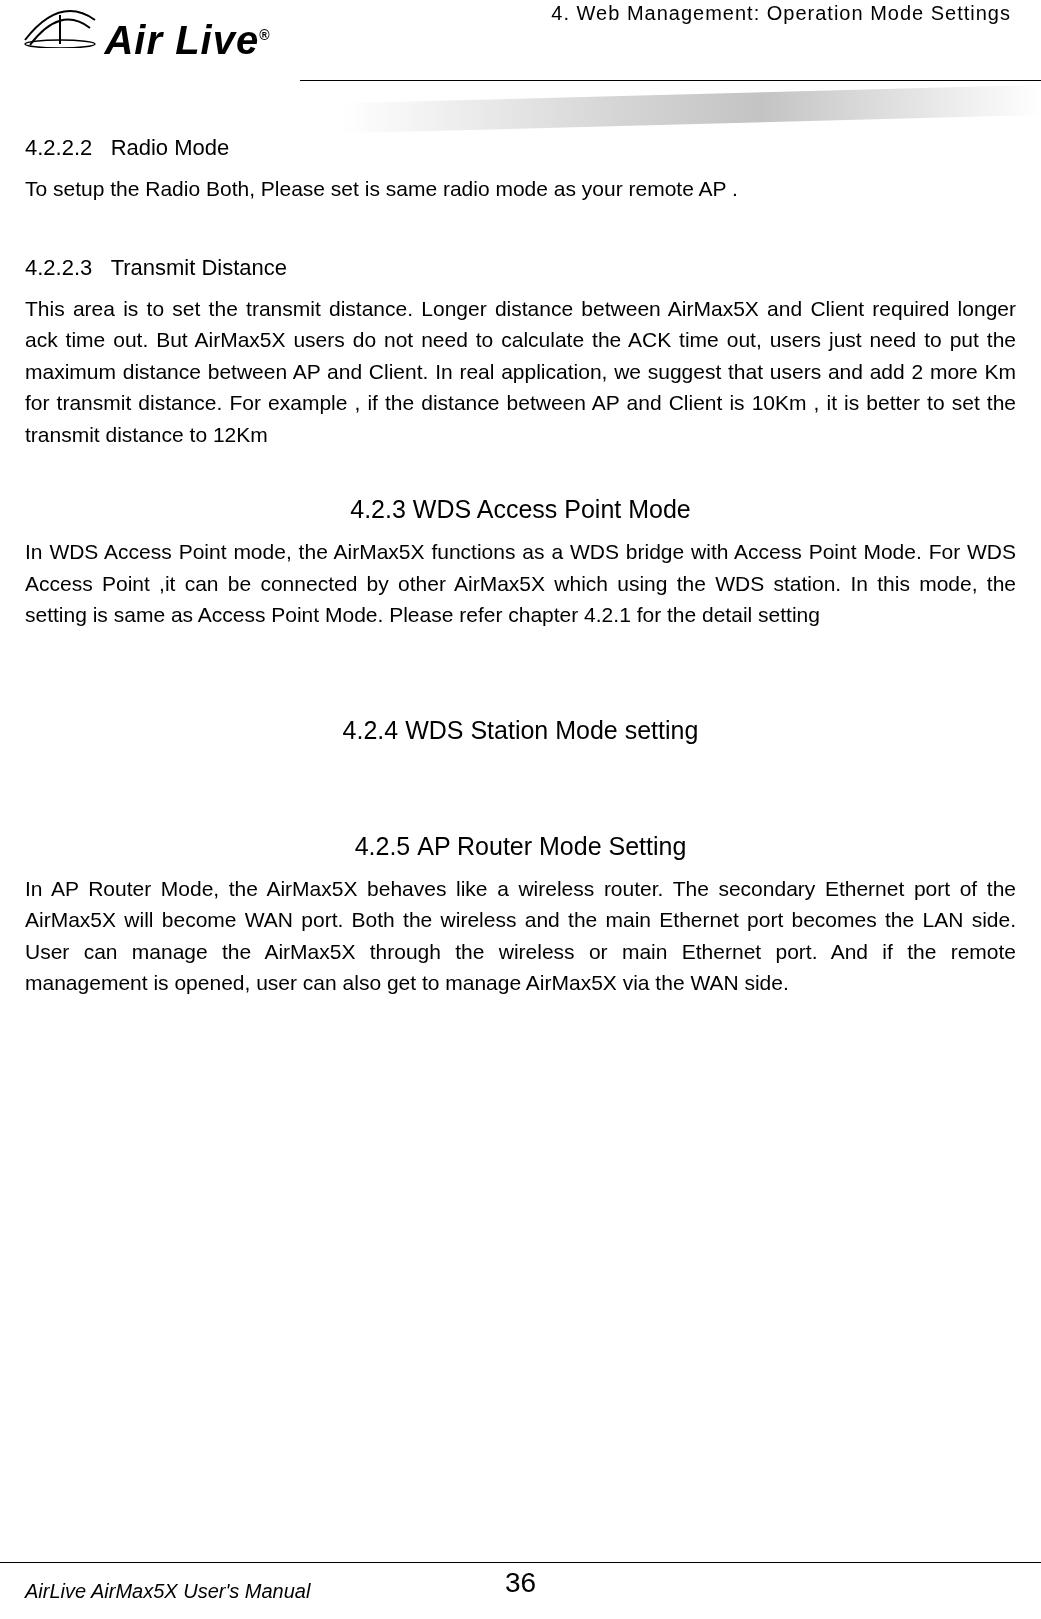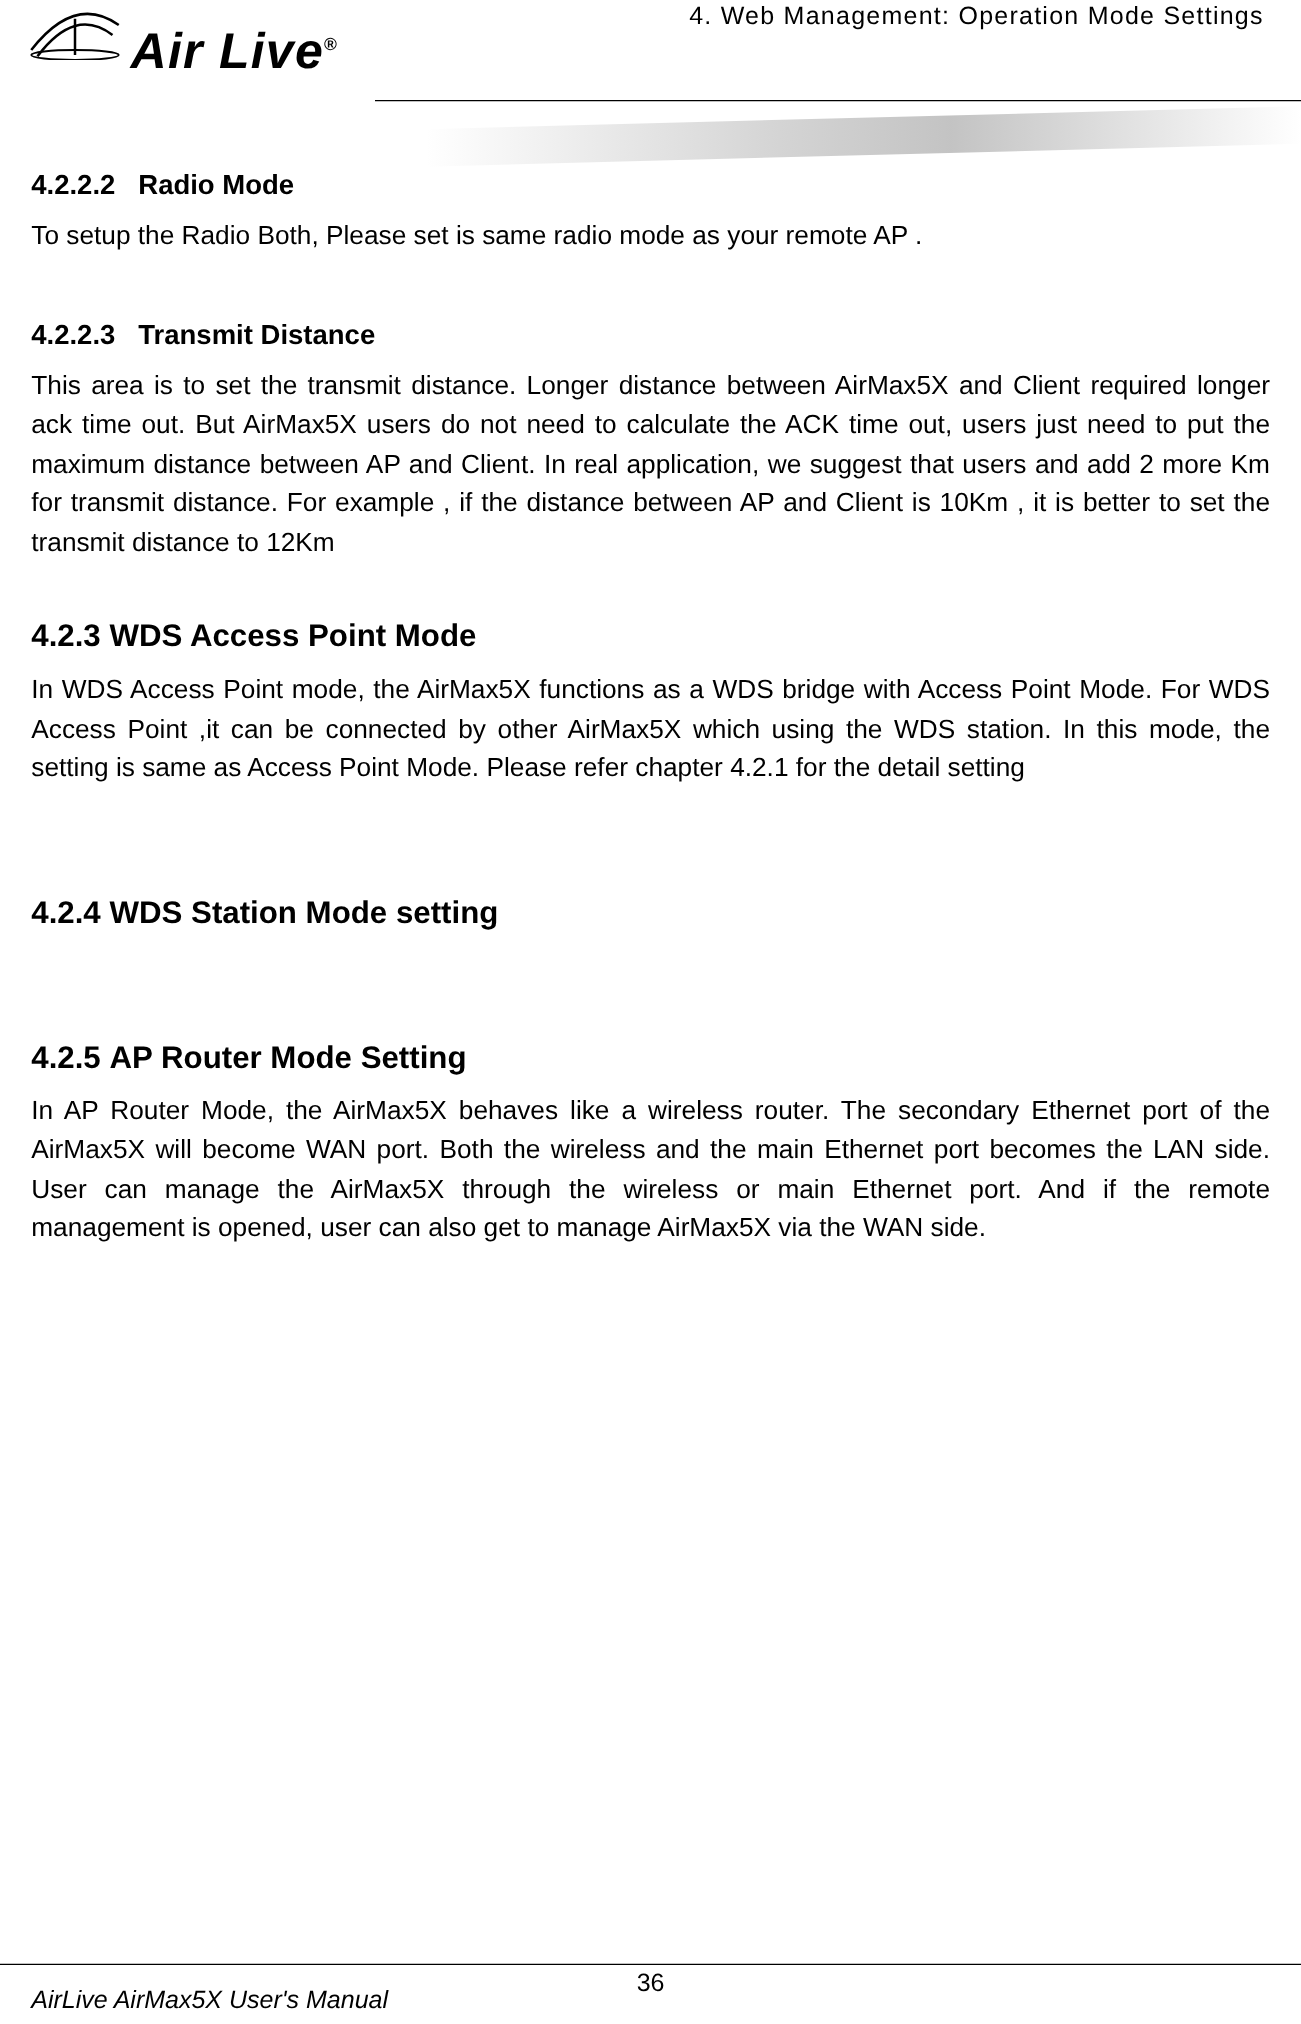--- a/index.html
+++ b/index.html
@@ -66,29 +66,30 @@
       height: 30px;
       background: linear-gradient(90deg, rgba(200,200,200,0) 0%, rgba(170,170,170,0.5) 40%, rgba(170,170,170,0.7) 60%, rgba(200,200,200,0) 100%);
       transform: skewY(-1.5deg);
       transform-origin: right center;
     }
     .content {
       padding: 20px 25px 0 25px;
     }
     .h4 {
       font-size: 22px;
-      font-weight: bold;
+      font-weight: normal;
       margin-top: 10px;
       margin-bottom: 12px;
     }
     .h3 {
       font-size: 25px;
-      font-weight: bold;
+      font-weight: normal;
       margin-top: 45px;
       margin-bottom: 12px;
+      text-align: center;
     }
     .body-text {
       font-size: 21px;
       line-height: 1.5;
       margin-bottom: 10px;
       text-align: justify;
     }
     .spacer-small {
       height: 30px;
     }
@@ -98,21 +99,21 @@
       left: 0;
       right: 0;
     }
     .footer-line {
       height: 1px;
       background: #000;
       margin: 0;
     }
     .page-number {
       text-align: center;
-      font-size: 20px;
+      font-size: 28px;
       margin-top: 4px;
     }
     .footer-title {
       position: absolute;
       left: 25px;
       top: 18px;
       font-size: 20px;
       font-style: italic;
       text-align: center;
     }

